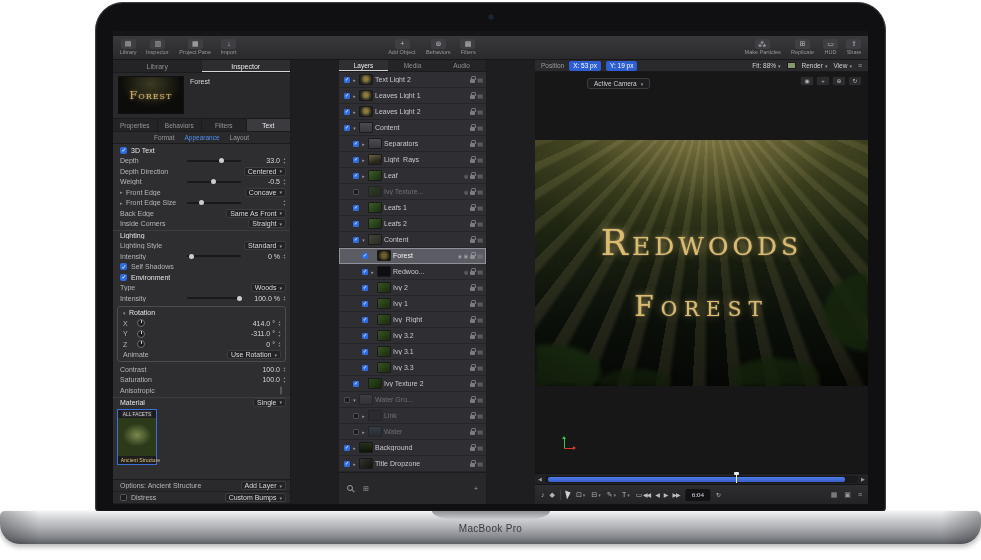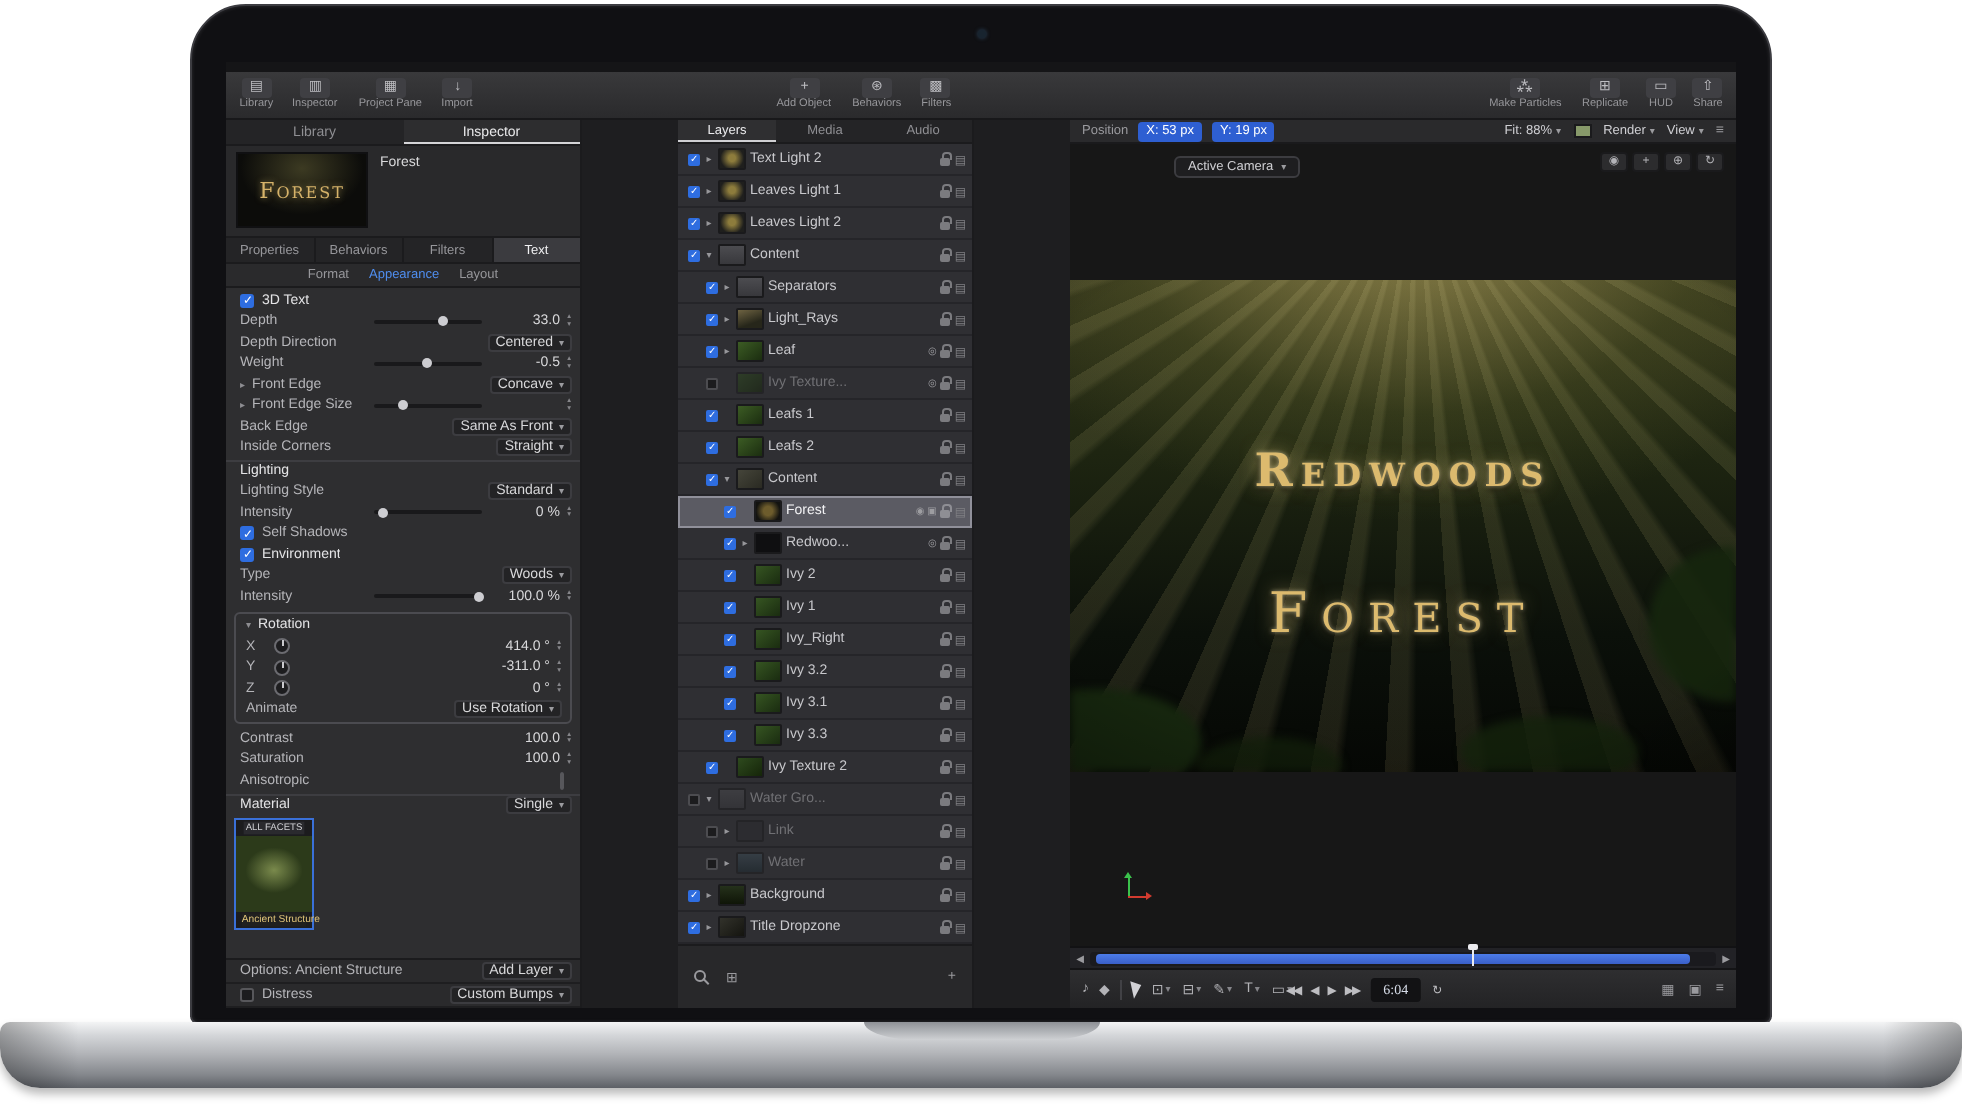--- a/index.html
+++ b/index.html
@@ -159,21 +159,21 @@
   .foliage { position:absolute; inset:0; filter:blur(2px);
     background:
       radial-gradient(26% 18% at 4% 94%, #16260e 0 60%, rgba(0,0,0,0) 61%),
       radial-gradient(20% 26% at 99% 70%, rgba(22,38,14,.9) 0 60%, rgba(0,0,0,0) 61%),
       radial-gradient(22% 12% at 72% 96%, rgba(20,34,12,.85) 0 60%, rgba(0,0,0,0) 61%),
       radial-gradient(18% 10% at 30% 99%, rgba(18,30,10,.8) 0 60%, rgba(0,0,0,0) 61%); }
   .vig { position:absolute; inset:0; background:radial-gradient(120% 105% at 50% 42%, rgba(0,0,0,0) 52%, rgba(0,0,0,.78) 100%); }
   .scene-line { position:absolute; left:0; right:0; text-align:center;
     font-family:"DejaVu Serif", serif; font-variant:small-caps; color:#dcba6e;
     text-shadow: 0 0 9px rgba(238,212,132,.55), 0 0 2px rgba(255,244,198,.55), 0 2px 3px rgba(0,0,0,.85); }
-  .line1 { top:82px; font-size:23px; letter-spacing:4px;font-weight:bold; }
+  .line1 { top:82px; font-size:36px; letter-spacing:4px; }
   .line2 { top:150px; font-size:28px; letter-spacing:7px; }
 
   .axis { position:absolute; left:22px; bottom:30px; width:16px; height:16px; }
   .axis .ay { position:absolute; left:7px; bottom:5px; width:1px; height:10px; background:#3bc24c; }
   .axis .ay::after { content:""; position:absolute; left:-2px; top:-3px; border-left:2.5px solid transparent;
     border-right:2.5px solid transparent; border-bottom:3.5px solid #3bc24c; }
   .axis .ax { position:absolute; left:7px; bottom:5px; width:9px; height:1px; background:#d23b2f; }
   .axis .ax::after { content:""; position:absolute; right:-3px; top:-2px; border-top:2.5px solid transparent;
     border-bottom:2.5px solid transparent; border-left:3.5px solid #d23b2f; }
 
@@ -908,14 +908,15 @@
               </span>
           </div>
         </div>
 
       </div>
     </div>
   </div>
 
   <div class="base">
     <span class="base-notch"></span>
+    <span class="base-label">MacBook Pro</span>
   </div>
 </div>
 
 </body></html>

